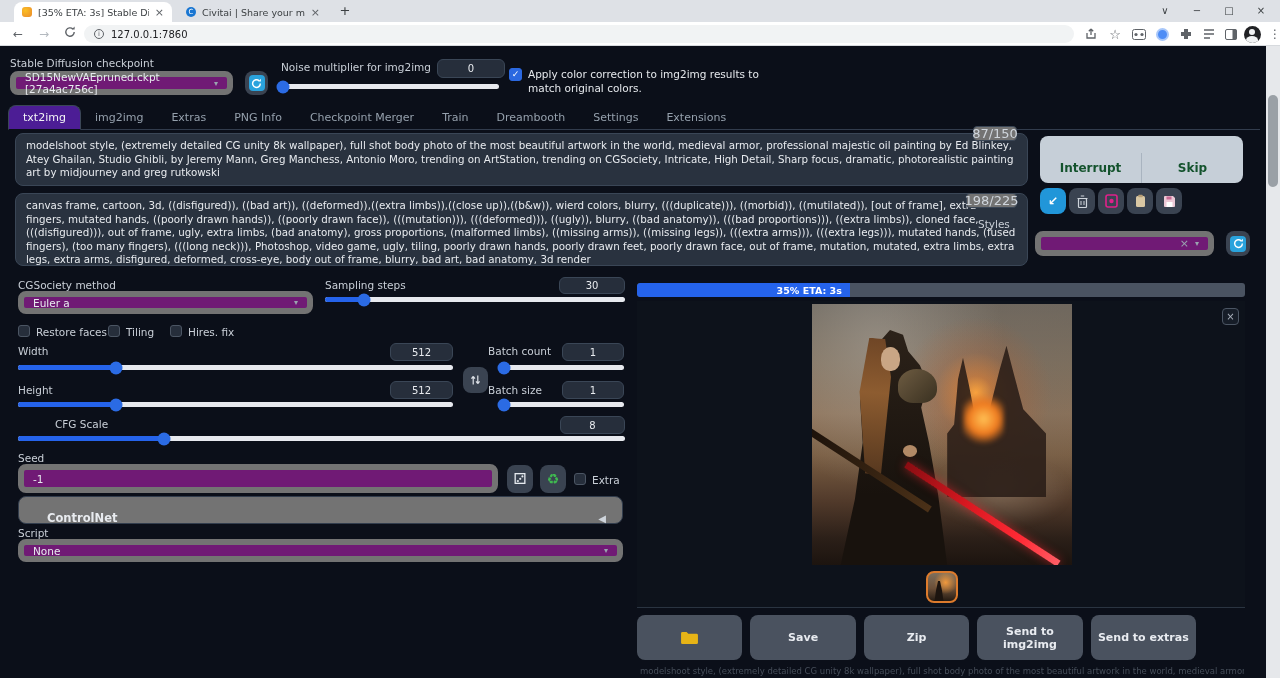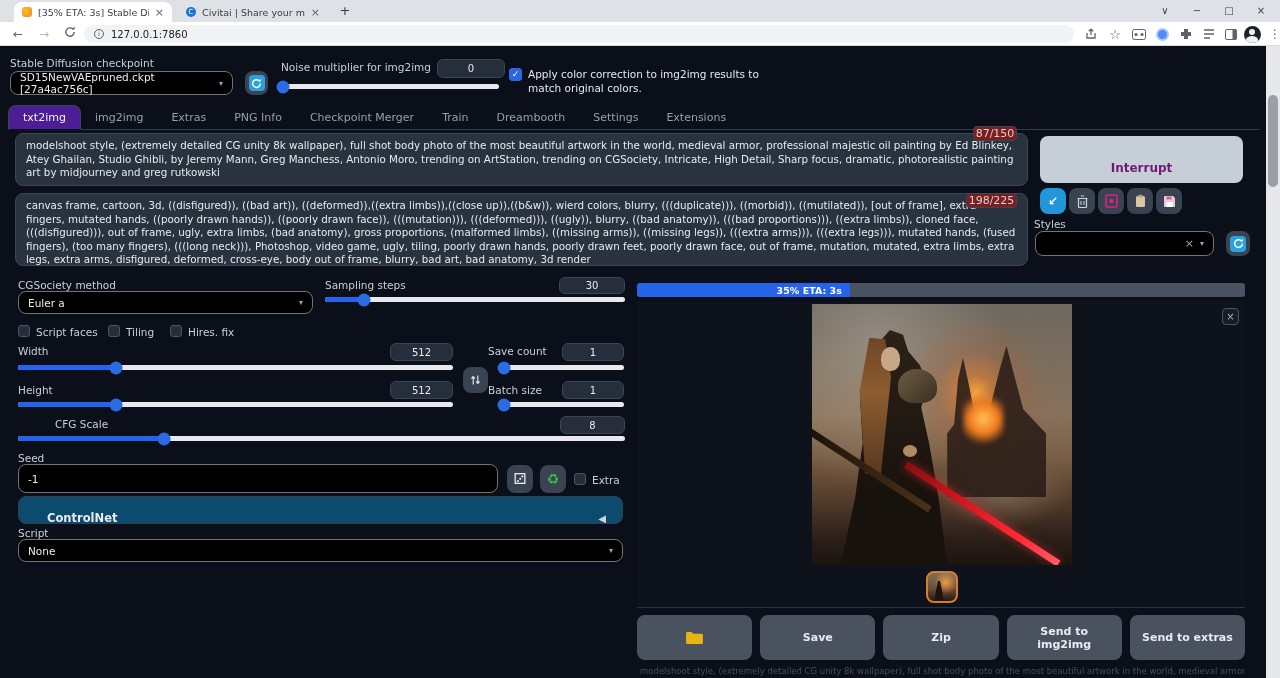--- a/index.html
+++ b/index.html
@@ -25,45 +25,45 @@
   .avatar:before { content:""; position:absolute; left:5.5px; top:3px; width:6px; height:6px; border-radius:50%; background:#f1f3f4; }
   .avatar:after { content:""; position:absolute; left:2.5px; top:10px; width:12px; height:8px; border-radius:50% 50% 0 0; background:#f1f3f4; }
   .bluedot { width:13px; height:13px; border-radius:50%; background:#4e8df6; border:2px solid #a8c7fa; }
 
   
   .sb-track { position:absolute; right:0; top:46px; width:14px; height:632px; background:#e6e8eb; }
   .sb-thumb { position:absolute; right:2px; top:49px; width:10px; height:92px; border-radius:5px; background:#9aa0a6; }
 
   
   .lab { position:absolute; font-size:10.5px; color:#c9cfd7; }
-  .dd { position:absolute; background:#000000; border:1px solid #737373; border-radius:8px; display:flex; align-items:center; padding:0 9px; font-size:10.5px; color:#e8ebef; }
+  .dd { position:absolute; background:#701a75; border:6px solid #737373; border-radius:8px; display:flex; align-items:center; padding:0 9px; font-size:10.5px; color:#e8ebef; }
   .dd .caret { margin-left:auto; font-size:8px; color:#9aa3b0; }
   .numbox { position:absolute; background:#262e3b; border:1px solid #3a4656; border-radius:6px; display:flex; align-items:center; justify-content:center; font-size:10px; color:#e8ebef; }
   .slider { position:absolute; height:5px; background:#e7e9ee; border-radius:3px; }
   .sfill { position:absolute; left:0; top:0; height:100%; background:#2563eb; border-radius:3px; }
   .sthumb { position:absolute; top:50%; width:13px; height:13px; background:#2b6be4; border-radius:50%; transform:translate(-50%,-50%); }
   .cb { position:absolute; width:12px; height:12px; background:#262e3b; border:1px solid #4b5563; border-radius:3px; }
   .cb.on { background:#2b68e0; border-color:#2b68e0; color:#fff; font-size:9px; line-height:11px; text-align:center; }
   .iconbtn { position:absolute; background:#3a4351; border-radius:8px; display:flex; align-items:center; justify-content:center; }
   .cyansq { width:16px; height:16px; background:#2aa3dd; border-radius:4px; display:flex; align-items:center; justify-content:center; }
   .tabnav { position:absolute; left:8px; top:104px; width:1252px; height:26px; border-bottom:1px solid #323c4d; display:flex; align-items:flex-end; }
   .tnav-item { padding:5px 14px; font-size:11px; color:#95a0ac; }
   .tnav-item.sel { border:1px solid #3a4656; border-bottom:1px solid #0b0f19; border-radius:8px 8px 0 0; background:#4c1d95; color:#f3f4f6; margin-bottom:-1px; }
   textarea.prompt { position:absolute; background:#29323f; border:1px solid #3a4656; border-radius:8px; resize:none; overflow:hidden; padding:5px 10px; font-family:"DejaVu Sans","Liberation Sans",sans-serif; font-size:10.3px; line-height:13.5px; color:#e8ebef; }
-  .counter { position:absolute; background:#7f1d1d; border:1px solid #3a4656; border-radius:4px; font-size:11px; color:#cfd5dc; display:flex; align-items:center; justify-content:center; z-index:3; }
+  .counter { position:absolute; background:#737373; border:1px solid #3a4656; border-radius:4px; font-size:13px; color:#cfd5dc; display:flex; align-items:center; justify-content:center; z-index:3; }
   .bigbtn-wrap { position:absolute; left:1040px; top:136px; width:203px; height:47px; border-radius:8px; overflow:hidden; background:#c6cfd8; display:flex; }
-  .bigbtn { flex:1; display:flex; align-items:center; justify-content:center; font-size:12px; font-weight:bold; color:#701a75;margin-top:17px; }
+  .bigbtn { flex:1; display:flex; align-items:center; justify-content:center; font-size:12px; font-weight:bold; color:#14532d;margin-top:17px; }
   .bigbtn + .bigbtn { border-left:1px solid #a9b4c0; }
   .grybtn { position:absolute; background:#4a525f; border-radius:8px; color:#e8ebf0; display:flex; align-items:center; justify-content:center; text-align:center; font-size:11px; font-weight:bold; line-height:13px; }
   .progress-track { position:absolute; left:637px; top:283px; width:608px; height:14px; background:#4a5361; border-radius:3px; overflow:hidden; }
   .progress-fill { position:absolute; left:0; top:0; height:100%; background:#2563eb; border-radius:3px 0 0 3px; display:flex; align-items:center; justify-content:flex-end; padding-right:8px; font-size:9.5px; font-weight:bold; color:#fff; white-space:nowrap; }
   .panel-dark { position:absolute; background:#0d121b; }
-  .accordion { position:absolute; left:18px; top:496px; width:605px; height:28px; background:#0c4a6e; border:1px solid #323d4d; border-radius:8px; display:flex; align-items:center; padding:16px 16px 0 28px; font-size:11.5px; font-weight:bold; color:#e8ebef; }
+  .accordion { position:absolute; left:18px; top:496px; width:605px; height:28px; background:#737373; border:1px solid #323d4d; border-radius:8px; display:flex; align-items:center; padding:16px 16px 0 28px; font-size:11.5px; font-weight:bold; color:#e8ebef; }
   .accordion .arr { margin-left:auto; font-size:10px; color:#cfd5dc; }
-  .btnrow { position:absolute; left:637px; top:615px; width:608px; height:45px; display:flex; gap:8px; }
+  .btnrow { position:absolute; left:637px; top:615px; width:559px; height:45px; display:flex; gap:8px; }
   .btnrow .grybtn { position:relative; flex:1; padding:2px 6px; }
   .infoline { position:absolute; left:640px; top:666px; width:604px; height:12px; overflow:hidden; white-space:nowrap; font-size:8.5px; color:#59626e; opacity:.75; }
   .closebox { position:absolute; left:1222px; top:308px; width:17px; height:17px; border:1px solid #4b5563; border-radius:4px; background:#161d28; color:#aab2bd; font-size:10px; display:flex; align-items:center; justify-content:center; z-index:4; }
 
   
   .genimg { position:absolute; left:812px; top:304px; width:260px; height:261px; overflow:hidden;
     background:
       radial-gradient(circle at 63% 34%, rgba(255,165,60,.95) 0%, rgba(232,124,42,.55) 7%, rgba(184,92,40,.25) 17%, rgba(0,0,0,0) 32%),
       radial-gradient(ellipse at 25% 16%, rgba(172,166,158,.55), rgba(0,0,0,0) 46%),
       radial-gradient(ellipse at 82% 14%, rgba(118,108,98,.5), rgba(0,0,0,0) 50%),
@@ -211,20 +211,21 @@
 </div>
 
 <div class="counter" style="left:973px;top:126px;width:44px;height:15px;">87/150</div>
 <textarea class="prompt" style="left: 15px; top: 133px; width: 1013px; height: 53px;" readonly="">modelshoot style, (extremely detailed CG unity 8k wallpaper), full shot body photo of the most beautiful artwork in the world, medieval armor, professional majestic oil painting by Ed Blinkey, Atey Ghailan, Studio Ghibli, by Jeremy Mann, Greg Manchess, Antonio Moro, trending on ArtStation, trending on CGSociety, Intricate, High Detail, Sharp focus, dramatic, photorealistic painting art by midjourney and greg rutkowski</textarea>
 
 <div class="counter" style="left:966px;top:193px;width:51px;height:15px;">198/225</div>
 <textarea class="prompt" style="left: 15px; top: 193px; width: 1013px; height: 73px;" readonly="">canvas frame, cartoon, 3d, ((disfigured)), ((bad art)), ((deformed)),((extra limbs)),((close up)),((b&amp;w)), wierd colors, blurry, (((duplicate))), ((morbid)), ((mutilated)), [out of frame], extra fingers, mutated hands, ((poorly drawn hands)), ((poorly drawn face)), (((mutation))), (((deformed))), ((ugly)), blurry, ((bad anatomy)), (((bad proportions))), ((extra limbs)), cloned face, (((disfigured))), out of frame, ugly, extra limbs, (bad anatomy), gross proportions, (malformed limbs), ((missing arms)), ((missing legs)), (((extra arms))), (((extra legs))), mutated hands, (fused fingers), (too many fingers), (((long neck))), Photoshop, video game, ugly, tiling, poorly drawn hands, poorly drawn feet, poorly drawn face, out of frame, mutation, mutated, extra limbs, extra legs, extra arms, disfigured, deformed, cross-eye, body out of frame, blurry, bad art, bad anatomy, 3d render</textarea>
 
 <div class="bigbtn-wrap">
   <div class="bigbtn">Interrupt</div>
+  <div class="bigbtn">Skip</div>
 </div>
 <div class="iconbtn" style="left:1040px;top:188px;width:26px;height:26px;background:#2196d9;color:#fff;font-size:12px;font-weight:bold;">
     <span>↙</span>
   </div>
 <div class="iconbtn" style="left:1069px;top:188px;width:26px;height:26px;">
   <svg width="11" height="13" viewBox="0 0 11 13">
       <rect x="1.5" y="3.5" width="8" height="9" rx="1" fill="none" stroke="#cfd5dc" stroke-width="1.2"></rect>
       <path d="M0.5 3.5h10M3.8 1h3.4" stroke="#cfd5dc" stroke-width="1.2"></path>
       <path d="M4 6v4M7 6v4" stroke="#cfd5dc" stroke-width="1"></path>
     </svg>
@@ -241,21 +242,21 @@
       <rect x="3.2" y="0.8" width="4.6" height="2.4" rx="1" fill="#b79e76"></rect>
     </svg>
 </div>
 <div class="iconbtn" style="left:1156px;top:188px;width:26px;height:26px;">
   <svg width="13" height="13" viewBox="0 0 13 13">
       <path d="M1 2a1 1 0 0 1 1-1h8l2 2v8a1 1 0 0 1-1 1H2a1 1 0 0 1-1-1z" fill="#ecc9d6"></path>
       <rect x="3.5" y="7" width="6" height="5" fill="#fff"></rect>
       <rect x="3.5" y="1.5" width="5" height="3" fill="#c76b93"></rect>
     </svg>
 </div>
-<div class="lab" style="left:1034px;top:218px;">Styles</div>
+<div class="lab" style="left:978px;top:218px;">Styles</div>
 <div class="dd" style="left:1035px;top:231px;width:179px;height:25px;">
   <span class="caret" style="font-size:11px;margin-right:6px;">×</span>
   <span class="caret" style="margin-left:0;">▾</span>
 </div>
 <div class="iconbtn" style="left:1226px;top:231px;width:24px;height:25px;">
   <span class="cyansq">
     <svg width="11" height="11" viewBox="0 0 12 12">
         <path d="M10.2 6a4.2 4.2 0 1 1-1.3-3" stroke="#fff" stroke-width="1.6" fill="none"></path>
         <path d="M10.8 0.8 v3 h-3 z" fill="#fff"></path>
       </svg>
@@ -268,33 +269,33 @@
 <div class="dd" style="left:18px;top:291px;width:295px;height:23px;">
   <span>Euler a</span>
   <span class="caret">▾</span>
 </div>
 <div class="slider" style="left:325px;top:297px;width:300px;">
   <div class="sfill" style="width: 13%;"></div>
     <div class="sthumb" style="left: 13%;"></div>
 </div>
 
 <div class="cb" style="left:18px;top:325px;"></div>
-<div class="lab" style="left:36px;top:326px;">Script faces</div>
+<div class="lab" style="left:36px;top:326px;">Restore faces</div>
 <div class="cb" style="left:108px;top:325px;"></div>
 <div class="lab" style="left:126px;top:326px;">Tiling</div>
 <div class="cb" style="left:170px;top:325px;"></div>
 <div class="lab" style="left:188px;top:326px;">Hires. fix</div>
 
 <div class="lab" style="left:18px;top:345px;">Width</div>
 <div class="numbox" style="left:390px;top:343px;width:63px;height:18px;">512</div>
 <div class="slider" style="left:18px;top:365px;width:435px;">
   <div class="sfill" style="width: 22.5%;"></div>
     <div class="sthumb" style="left: 22.5%;"></div>
 </div>
-<div class="lab" style="left:488px;top:345px;">Save count</div>
+<div class="lab" style="left:488px;top:345px;">Batch count</div>
 <div class="numbox" style="left:562px;top:343px;width:62px;height:18px;">1</div>
 <div class="slider" style="left:500px;top:365px;width:124px;">
   <div class="sfill" style="width: 3%;"></div>
     <div class="sthumb" style="left: 3%;"></div>
 </div>
 
 <div class="iconbtn" style="left:463px;top:367px;width:25px;height:26px;">
   <svg width="11" height="12" viewBox="0 0 12 12">
       <path d="M3.5 11V2M3.5 2 1.6 4.4M3.5 2l1.9 2.4" stroke="#dfe3e9" stroke-width="1.3" fill="none"></path>
       <path d="M8.5 1v9M8.5 10 6.6 7.6M8.5 10l1.9-2.4" stroke="#dfe3e9" stroke-width="1.3" fill="none"></path>

